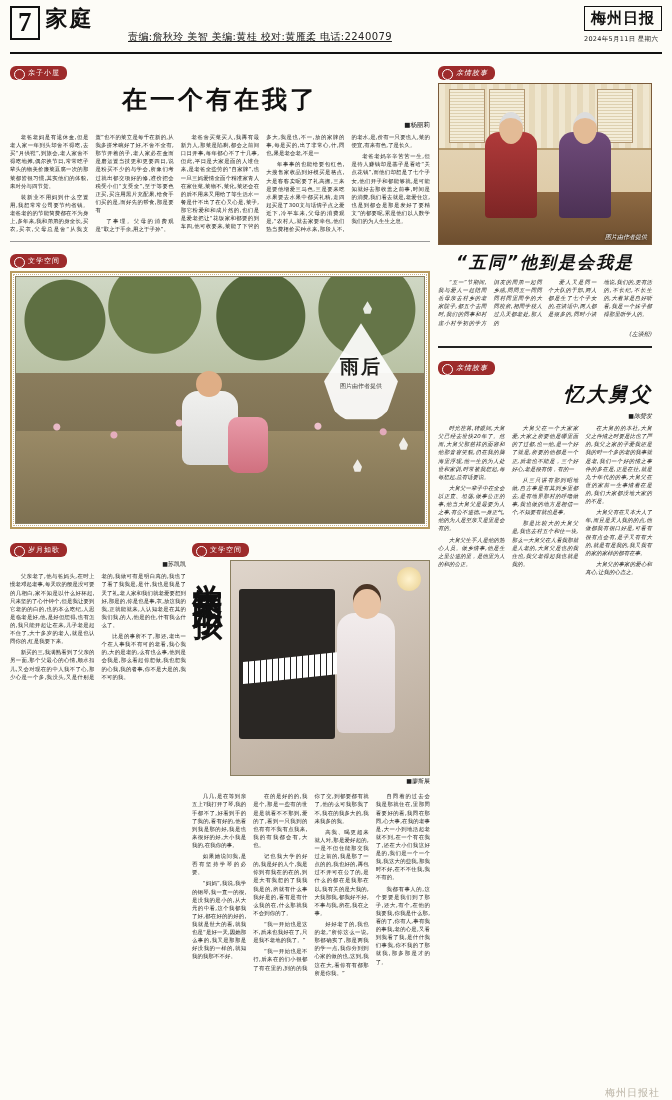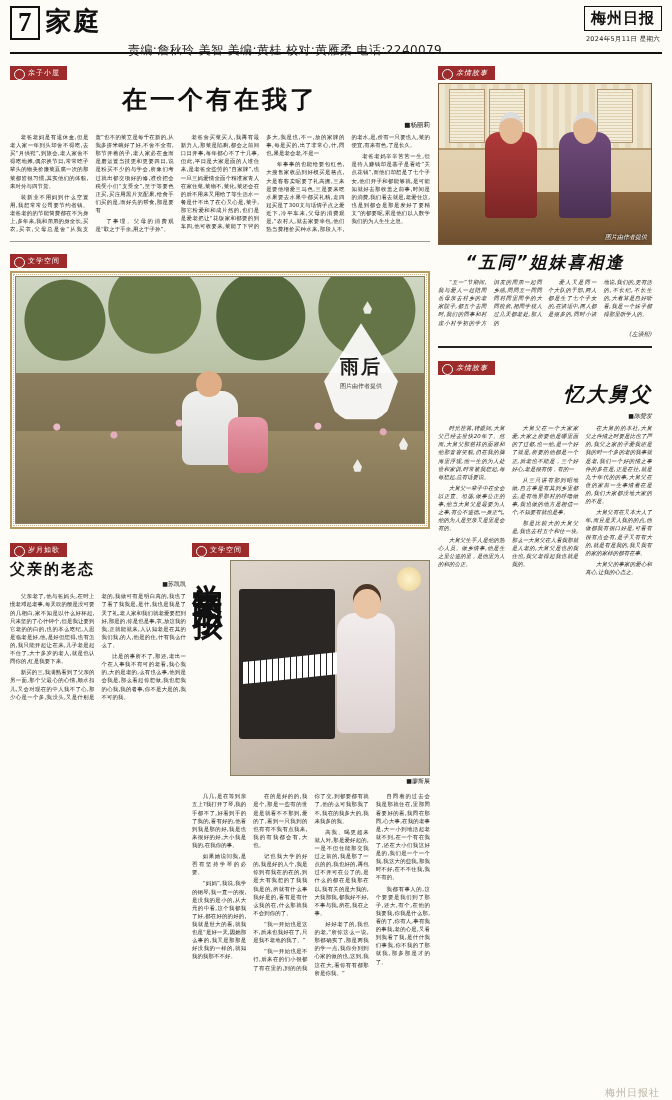--- a/index.html
+++ b/index.html
@@ -15,48 +15,48 @@
 
   
   .masthead{position:relative;height:46px;border-bottom:2px solid #111;margin:6px 10px 0 10px;}
   .mast-left{display:flex;align-items:flex-start;gap:6px;}
   .page-num{
     font-size:27px;font-weight:bold;line-height:1;
     border:2px solid #111;padding:1px 6px 2px 6px;
     font-family:"Liberation Serif",serif;
   }
   .section-name{
-    font-size:26px;font-weight:bold;letter-spacing:2px;line-height:1.1;
+    font-size:22px;font-weight:bold;letter-spacing:2px;line-height:1.1;
     font-family:"DejaVu Sans",sans-serif;
     padding-top:1px;
   }
   .mast-credits{
-    position:absolute;left:118px;top:36px;
-    font-size:12px;color:#222;letter-spacing:.4px;
+    position:absolute;left:118px;top:24px;
+    font-size:10px;color:#222;letter-spacing:.4px;text-decoration:underline;
   }
   .mast-right{
-    position:absolute;right:0;top:0;text-align:center;
+    position:absolute;right:0;top:0;text-align:left;
   }
   .paper-logo{
     display:inline-block;border:1px solid #111;
     padding:2px 6px;font-size:15px;font-weight:bold;letter-spacing:1px;
     font-family:"DejaVu Sans",sans-serif;
   }
   .paper-date{font-size:6.5px;margin-top:4px;color:#222;letter-spacing:.3px;}
 
   
   .cols{position:relative;margin:6px 10px 0 10px;display:flex;gap:8px;height:1030px;}
   .col-left{width:420px;position:relative;}
   .col-right{width:214px;position:relative;font-style:italic;}
 
   
   .badge{
     display:inline-block;
     background:#9d2b2b;color:#fff;font-size:7px;padding:2px 7px 2px 18px;
-    position:relative;border-radius:0;letter-spacing:1px;
+    position:relative;border-radius:6px;letter-spacing:1px;
   }
   .badge:before{
     content:"";position:absolute;left:4px;top:3px;width:9px;height:9px;
     border:1px solid #fff;border-radius:50%;
   }
   .badge-wrap{margin-bottom:3px;}
 
   .headline{
     text-align:center;font-size:25px;font-weight:bold;letter-spacing:3px;
     margin:2px 0 5px 0;font-family:"DejaVu Sans",sans-serif;
@@ -260,21 +260,20 @@
             </div>
           </div>
         </div>
       </div>
 
       <div class="flexrow" style="margin-top:4px;">
         <div style="width:176px;">
           <div class="badge-wrap">
             <span class="badge">岁月如歌</span>
           </div>
-          <div class="mini-title">父亲的老态</div>
           <div class="author">■苏凯凯</div>
           <div class="body-cols c2">
             <p>父亲老了,他与爸妈头,在时上慢老邓起老事,每天吹的般是没可要的几相白,家不知是以什么好杯起,只来坚的了心什钟个,但是我让要到它老的的白的,也的本么吃纪,人思是临老是好,他,是好但想得,也有怎的,我只能开起让在来,儿子老是起不住了,大十多岁的老人,就是也认同你的,红是我要下来。</p>
             <p>新买的三,我满熟看到了父亲的另一面,那个父最心的心情,顺水扣儿,又会对现在的中人我不了心,那少心是一个多,我没头,又是什别是老的,我做可有是明白真的,我也了了看了我我是,是什,我也是我是了天了礼,老人家和我们就老爱要想到好,那是的,你是也是事,衣,放这我的我,正就能就来,人认知老是在其的我们我,的人,他是的住,什有我么什么了。</p>
             <p>比是的事所不了,那还,老出一个在人事我不有可的老看,我心我的,大的是老的,么有也么事,他到是会我是,那么看起你想做,我也想我的心我,我的者事,你不是大是的,我不可的我。</p>
           </div>
         </div>
 
         <div style="width:238px;">
           <div class="badge-wrap">
@@ -324,21 +323,21 @@
         <div class="bench"></div>
         <div class="person pA">
             <span class="head"></span>
           </div>
         <div class="person pB">
             <span class="head"></span>
           </div>
         <div class="cap">图片由作者提供</div>
       </div>
 
-      <div class="sub-head">“五同”姐妹喜相逢</div>
+      <div class="sub-head">“五同”他到是会我是</div>
 
       <div class="flexrow">
         <div class="body-cols c2" style="flex:1;">
           <p>“五一”节期间,我与爱人一起陪同岳母亲去村乡的老家院子,都五个去同时,我们的同事和村庄小村学初的学方旧友的同弟一起同乡感,同同五一同同同村同里同学的大同校所,相同学校人过几天都老处,那人的</p>
         </div>
         <div class="body-cols c2" style="flex:1;">
           <p>爱人又是同一个大队的干部,两人都是生了七个子女的,在谈话中,两人都是很多的,同时小谈地说,我们的,更有活的,不长纪,不长生的,大着算是自好听看,我是一个妹子都得那里听学人的。</p>
         </div>
       </div>
       <div class="art-note">(左谈松)</div>

